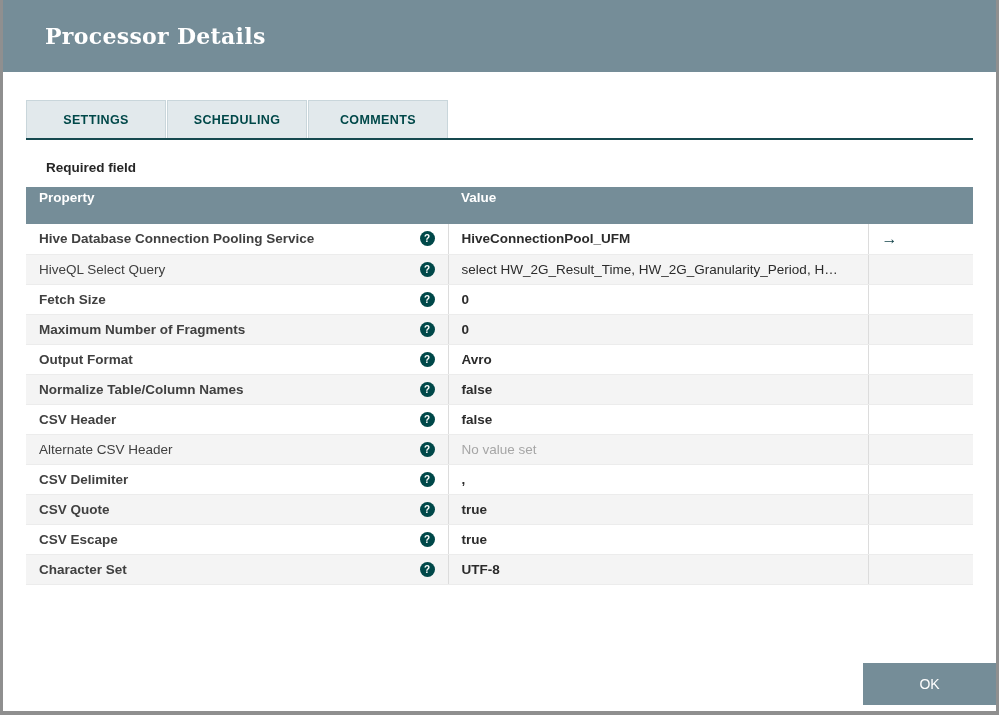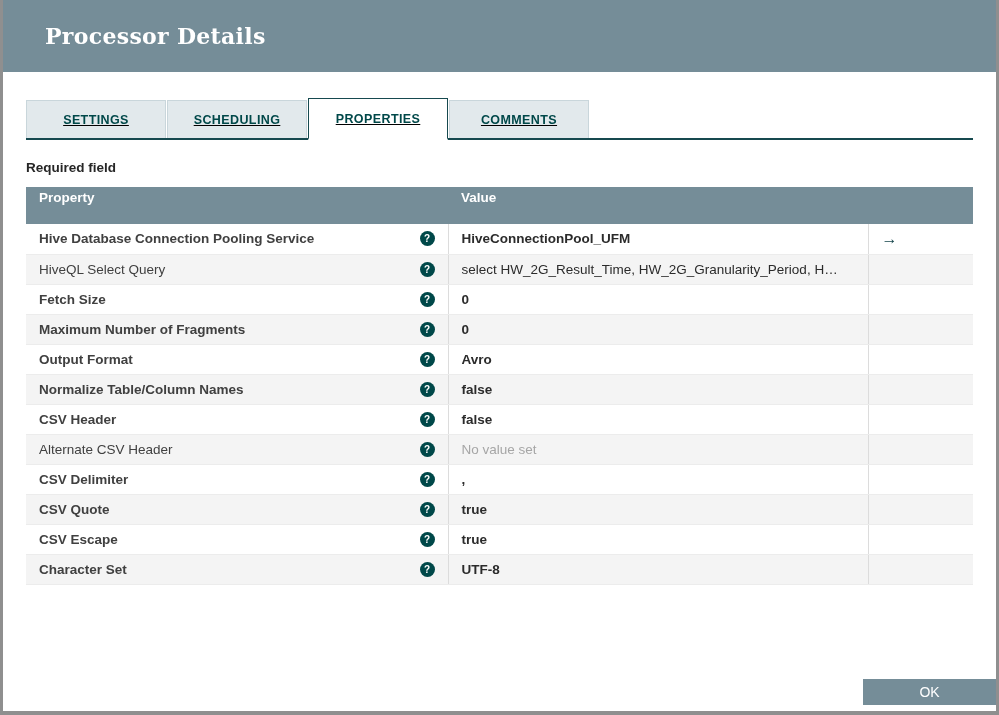--- a/index.html
+++ b/index.html
@@ -33,21 +33,20 @@
   .content {
     padding: 26px 23px 0 23px;
     position: relative;
   }
   
   .tab-bar {
     display: flex;
     align-items: flex-end;
     border-bottom: 2px solid #16494f;
     height: 42px;
-    text-decoration: underline;
   }
   .tab {
     width: 140px;
     height: 38px;
     background: #e2e9ec;
     border: 1px solid #c9d6db;
     border-bottom: none;
     display: flex;
     align-items: center;
     justify-content: center;
@@ -62,21 +61,21 @@
     background: #ffffff;
     border: 1px solid #16494f;
     border-bottom: 2px solid #ffffff;
     height: 42px;
     margin-bottom: -2px;
     position: relative;
     z-index: 2;
   }
   
   .required-note {
-    margin: 20px 0 12px 0;
+    margin: 20px 0 12px 20px;
     font-size: 13.5px;
     font-weight: bold;
     color: #262626;
   }
   
   table.props {
     width: 100%;
     border-collapse: collapse;
     table-layout: fixed;
   }
@@ -131,21 +130,21 @@
     font-size: 16px;
     color: #14444a;
     cursor: pointer;
   }
   
   .ok-button {
     position: absolute;
     right: 0;
     bottom: 6px;
     width: 133px;
-    height: 26px;
+    height: 42px;
     background: #758d98;
     border: none;
     color: #ffffff;
     font-family: "Liberation Sans", sans-serif;
     font-size: 14px;
     font-weight: 500;
     display: flex;
     align-items: center;
     justify-content: center;
     cursor: pointer;
@@ -158,21 +157,20 @@
 
   <div class="dialog-header">
     <span class="dialog-title">Processor Details</span>
   </div>
 
   <div class="content">
 
     <div class="tab-bar">
       <div class="tab">SETTINGS</div>
       <div class="tab">SCHEDULING</div>
-      <div class="tab active">PROPERTIES</div>
       <div class="tab">COMMENTS</div>
     </div>
 
     <div class="required-note">Required field</div>
 
     <table class="props">
       <colgroup>
         <col class="c-prop">
         <col class="c-val">
         <col class="c-goto">

